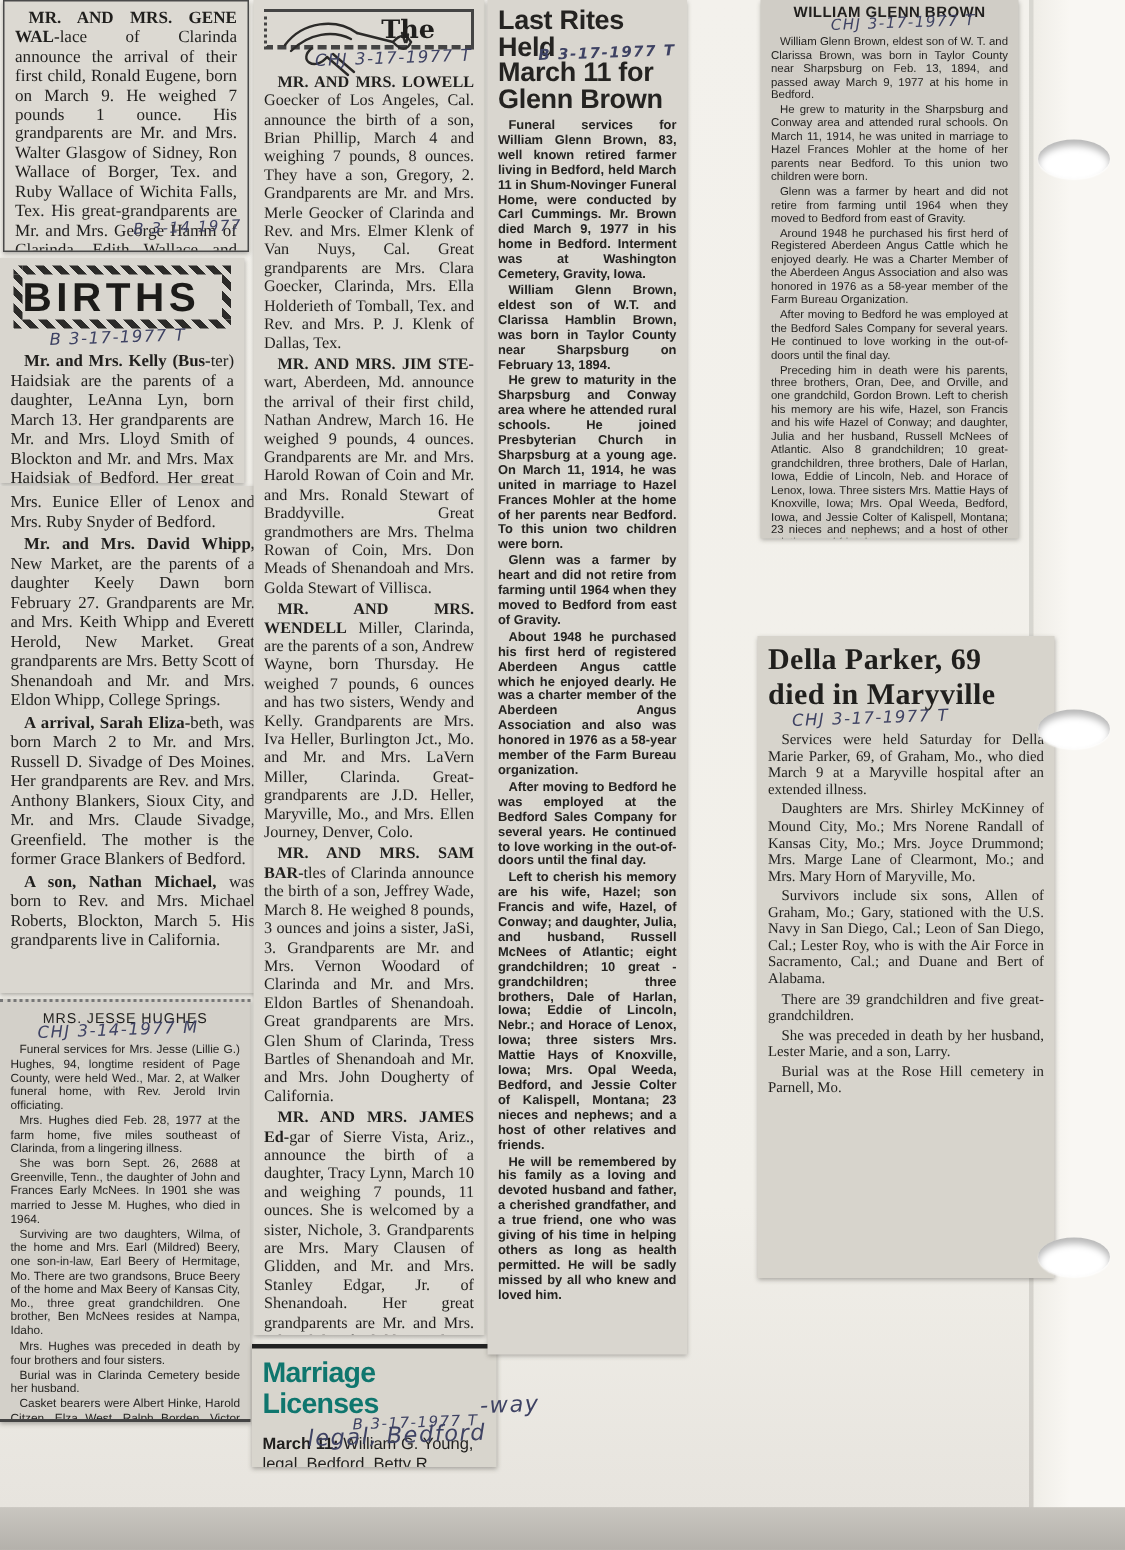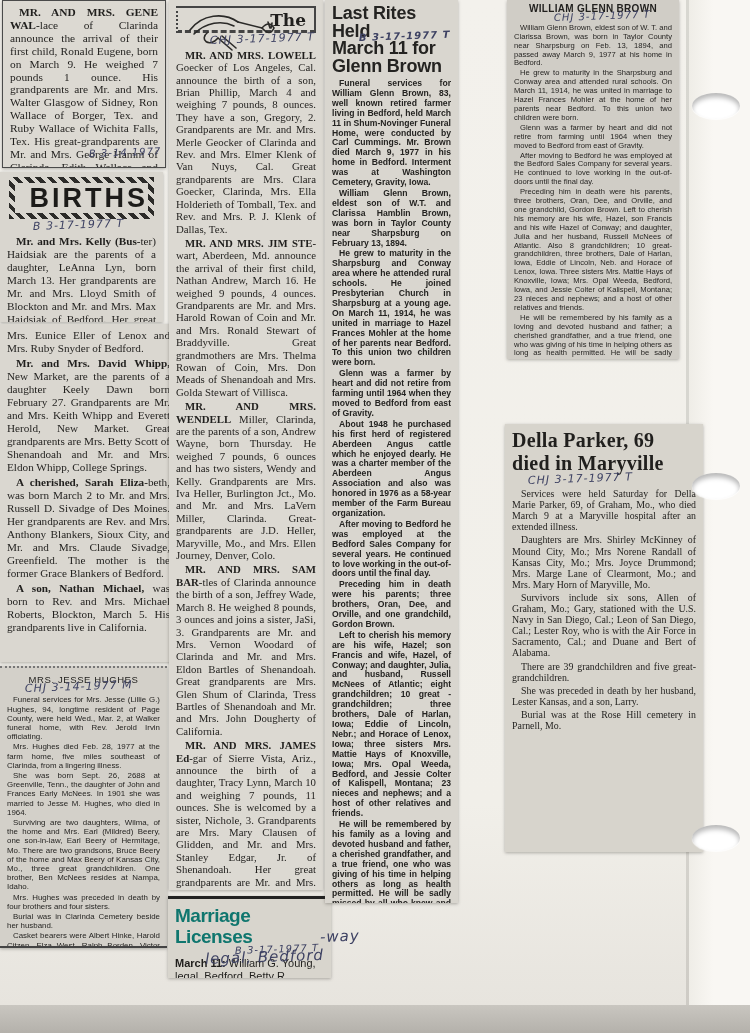--- a/index.html
+++ b/index.html
@@ -13,30 +13,30 @@
   .np{margin:0 0 2px 0;text-indent:9px;text-align:justify;}
   .lead{font-weight:bold;}
   .hand{font-family:"DejaVu Sans",sans-serif;font-style:italic;color:#3e4263;font-size:12px;letter-spacing:1px;transform:rotate(-2deg);transform-origin:left;}
   
   .wallace{left:2px;top:0;width:164px;height:168px;background:#dcd9d2;border:1px solid #4a4a4a;font-size:11.4px;line-height:12.9px;}
   .wallace .hand{position:absolute;right:4px;bottom:6px;font-size:10px;}
   
   .birthsA{left:0;top:172px;width:163px;height:150px;background:#d9d6cf;font-size:11.2px;line-height:13px;}
   .birthsB{left:0;top:324px;width:177px;height:338px;background:#dad7d0;font-size:11.2px;line-height:13px;}
   .rope{border:6px solid transparent;border-image:repeating-linear-gradient(45deg,#2c2b29 0 4px,#d9d6cf 4px 8px) 6;margin:0 2px;}
-  .births-word{font-family:"Liberation Sans",sans-serif;font-weight:bold;font-size:27px;letter-spacing:3px;text-align:right;line-height:30px;color:#1c1b19;}
+  .births-word{font-family:"Liberation Sans",sans-serif;font-weight:bold;font-size:27px;letter-spacing:3px;text-align:left;line-height:30px;color:#1c1b19;}
   .birthsA .hand{display:block;margin:1px 0 2px 26px;font-size:11px;}
   
   .hughes{left:0;top:666px;width:167px;height:282px;background:#d3d0c9;font-family:"Liberation Sans",sans-serif;font-size:7.9px;line-height:9.2px;border-top:2px dotted #777;border-bottom:2px solid #444;}
   .hughes-title{text-align:center;font-size:9.5px;letter-spacing:.6px;margin:2px 0 0 0;}
   .hughes .hand{display:block;margin:0 0 2px 18px;font-size:11px;}
   .hughes .np{text-indent:6px;margin-bottom:1px;}
   
   .stork{left:169px;top:0;width:154px;height:890px;background:#dcd9d2;font-size:10.8px;line-height:12.4px;}
-  .stork-box{border:2px solid #444;border-bottom:3px dashed #444;border-left:2px dotted #444;padding:2px 4px 4px 4px;margin:1px 0 2px 0;}
+  .stork-box{border:2px solid #444;border-bottom:3px dashed #444;border-left:2px dotted #444;padding:2px 20px 4px 4px;margin:1px 0 2px 0;}
   .stork-t1{font-family:"DejaVu Serif",serif;font-weight:bold;font-size:17px;text-align:right;margin:-40px 4px 0 0;}
   .stork-t2{font-family:"DejaVu Serif",serif;font-weight:bold;font-size:17px;text-align:center;letter-spacing:1px;margin-top:6px;}
   .stork .hand{display:block;margin:0 0 1px 34px;font-size:11px;}
   
   .marriage{left:168px;top:896px;width:163px;height:82px;background:#d8d5cd;border-top:3px solid #222;font-family:"Liberation Sans",sans-serif;}
   .marriage-title{font-weight:bold;font-size:19px;letter-spacing:-.5px;line-height:21px;margin:1px 0 0 0;color:#0f766e;}
   .marriage .hand{font-size:10px;display:block;margin:-2px 0 0 60px;}
   .marriage-entry{font-size:11px;line-height:12.5px;margin:1px 0 0 0;}
   .hand-legal{position:absolute;left:205px;top:950px;font-size:15px;}
   .hand-way{position:absolute;left:320px;top:928px;font-size:15px;}
@@ -73,21 +73,21 @@
     <div class="rope">
       <div class="births-word">BIRTHS</div>
     </div>
     <span class="hand">B 3-17-1977 T</span>
     <p class="np"><span class="lead">Mr. and Mrs. Kelly (Bus-</span><span>ter) Haidsiak are the parents of a daughter, LeAnna Lyn, born March 13. Her grandparents are Mr. and Mrs. Lloyd Smith of Blockton and Mr. and Mrs. Max Haidsiak of Bedford. Her great grandmothers are</span></p>
   </div>
 
   <div class="clip birthsB">
     <p class="np" style="text-indent:0"><span>Mrs. Eunice Eller of Lenox and Mrs. Ruby Snyder of Bedford.</span></p>
     <p class="np"><span class="lead">Mr. and Mrs. David Whipp,</span><span> New Market, are the parents of a daughter Keely Dawn born February 27. Grandparents are Mr. and Mrs. Keith Whipp and Everett Herold, New Market. Great grandparents are Mrs. Betty Scott of Shenandoah and Mr. and Mrs. Eldon Whipp, College Springs.</span></p>
-    <p class="np"><span class="lead">A cherished, Sarah Eliza-</span><span>beth, was born March 2 to Mr. and Mrs. Russell D. Sivadge of Des Moines. Her grandparents are Rev. and Mrs. Anthony Blankers, Sioux City, and Mr. and Mrs. Claude Sivadge, Greenfield. The mother is the former Grace Blankers of Bedford.</span></p>
+    <p class="np"><span class="lead">A arrival, Sarah Eliza-</span><span>beth, was born March 2 to Mr. and Mrs. Russell D. Sivadge of Des Moines. Her grandparents are Rev. and Mrs. Anthony Blankers, Sioux City, and Mr. and Mrs. Claude Sivadge, Greenfield. The mother is the former Grace Blankers of Bedford.</span></p>
     <p class="np"><span class="lead">A son, Nathan Michael,</span><span> was born to Rev. and Mrs. Michael Roberts, Blockton, March 5. His grandparents live in California.</span></p>
   </div>
 
   <div class="clip hughes">
     <p class="hughes-title">MRS. JESSE HUGHES</p>
     <span class="hand">CHJ 3-14-1977 M</span>
     <p class="np">Funeral services for Mrs. Jesse (Lillie G.) Hughes, 94, longtime resident of Page County, were held Wed., Mar. 2, at Walker funeral home, with Rev. Jerold Irvin officiating.</p>
     <p class="np">Mrs. Hughes died Feb. 28, 1977 at the farm home, five miles southeast of Clarinda, from a lingering illness.</p>
     <p class="np">She was born Sept. 26, 2688 at Greenville, Tenn., the daughter of John and Frances Early McNees. In 1901 she was married to Jesse M. Hughes, who died in 1964.</p>
     <p class="np">Surviving are two daughters, Wilma, of the home and Mrs. Earl (Mildred) Beery, one son-in-law, Earl Beery of Hermitage, Mo. There are two grandsons, Bruce Beery of the home and Max Beery of Kansas City, Mo., three great grandchildren. One brother, Ben McNees resides at Nampa, Idaho.</p>
@@ -131,45 +131,45 @@
     <div class="lr-head">Last Rites Held</div>
     <div class="lr-head">March 11 for</div>
     <div class="lr-head" style="margin-bottom:4px">Glenn Brown</div>
     <span class="hand">B 3-17-1977 T</span>
     <p class="np">Funeral services for William Glenn Brown, 83, well known retired farmer living in Bedford, held March 11 in Shum-Novinger Funeral Home, were conducted by Carl Cummings. Mr. Brown died March 9, 1977 in his home in Bedford. Interment was at Washington Cemetery, Gravity, Iowa.</p>
     <p class="np">William Glenn Brown, eldest son of W.T. and Clarissa Hamblin Brown, was born in Taylor County near Sharpsburg on February 13, 1894.</p>
     <p class="np">He grew to maturity in the Sharpsburg and Conway area where he attended rural schools. He joined Presbyterian Church in Sharpsburg at a young age. On March 11, 1914, he was united in marriage to Hazel Frances Mohler at the home of her parents near Bedford. To this union two children were born.</p>
     <p class="np">Glenn was a farmer by heart and did not retire from farming until 1964 when they moved to Bedford from east of Gravity.</p>
     <p class="np">About 1948 he purchased his first herd of registered Aberdeen Angus cattle which he enjoyed dearly. He was a charter member of the Aberdeen Angus Association and also was honored in 1976 as a 58-year member of the Farm Bureau organization.</p>
     <p class="np">After moving to Bedford he was employed at the Bedford Sales Company for several years. He continued to love working in the out-of-doors until the final day.</p>
-    <p class="np">Preceding him in death were his parents; three brothers, Oran, Dee, and Orville, and one grandchild, Gordon Brown.</p>
     <p class="np">Left to cherish his memory are his wife, Hazel; son Francis and wife, Hazel, of Conway; and daughter, Julia, and husband, Russell McNees of Atlantic; eight grandchildren; 10 great - grandchildren; three brothers, Dale of Harlan, Iowa; Eddie of Lincoln, Nebr.; and Horace of Lenox, Iowa; three sisters Mrs. Mattie Hays of Knoxville, Iowa; Mrs. Opal Weeda, Bedford, and Jessie Colter of Kalispell, Montana; 23 nieces and nephews; and a host of other relatives and friends.</p>
     <p class="np">He will be remembered by his family as a loving and devoted husband and father, a cherished grandfather, and a true friend, one who was giving of his time in helping others as long as health permitted. He will be sadly missed by all who knew and loved him.</p>
   </div>
 
   <div class="clip wgbrown">
     <p class="wg-title">WILLIAM GLENN BROWN</p>
     <span class="hand">CHJ 3-17-1977 T</span>
     <p class="np">William Glenn Brown, eldest son of W. T. and Clarissa Brown, was born in Taylor County near Sharpsburg on Feb. 13, 1894, and passed away March 9, 1977 at his home in Bedford.</p>
     <p class="np">He grew to maturity in the Sharpsburg and Conway area and attended rural schools. On March 11, 1914, he was united in marriage to Hazel Frances Mohler at the home of her parents near Bedford. To this union two children were born.</p>
     <p class="np">Glenn was a farmer by heart and did not retire from farming until 1964 when they moved to Bedford from east of Gravity.</p>
+    <p class="np">Around 1948 he purchased his first herd of Registered Aberdeen Angus Cattle which he enjoyed dearly. He was a Charter Member of the Aberdeen Angus Association and also was honored in 1976 as a 58-year member of the Farm Bureau Organization.</p>
     <p class="np">After moving to Bedford he was employed at the Bedford Sales Company for several years. He continued to love working in the out-of-doors until the final day.</p>
     <p class="np">Preceding him in death were his parents, three brothers, Oran, Dee, and Orville, and one grandchild, Gordon Brown. Left to cherish his memory are his wife, Hazel, son Francis and his wife Hazel of Conway; and daughter, Julia and her husband, Russell McNees of Atlantic. Also 8 grandchildren; 10 great-grandchildren, three brothers, Dale of Harlan, Iowa, Eddie of Lincoln, Neb. and Horace of Lenox, Iowa. Three sisters Mrs. Mattie Hays of Knoxville, Iowa; Mrs. Opal Weeda, Bedford, Iowa, and Jessie Colter of Kalispell, Montana; 23 nieces and nephews; and a host of other relatives and friends.</p>
     <p class="np">He will be remembered by his family as a loving and devoted husband and father; a cherished grandfather, and a true friend, one who was giving of his time in helping others as long as health permitted. He will be sadly missed by all who knew and loved him.</p>
   </div>
 
   <div class="clip parker">
     <div class="pk-head">Della Parker, 69</div>
     <div class="pk-head">died in Maryville</div>
     <span class="hand">CHJ 3-17-1977 T</span>
     <p class="np">Services were held Saturday for Della Marie Parker, 69, of Graham, Mo., who died March 9 at a Maryville hospital after an extended illness.</p>
     <p class="np">Daughters are Mrs. Shirley McKinney of Mound City, Mo.; Mrs Norene Randall of Kansas City, Mo.; Mrs. Joyce Drummond; Mrs. Marge Lane of Clearmont, Mo.; and Mrs. Mary Horn of Maryville, Mo.</p>
     <p class="np">Survivors include six sons, Allen of Graham, Mo.; Gary, stationed with the U.S. Navy in San Diego, Cal.; Leon of San Diego, Cal.; Lester Roy, who is with the Air Force in Sacramento, Cal.; and Duane and Bert of Alabama.</p>
     <p class="np">There are 39 grandchildren and five great-grandchildren.</p>
-    <p class="np">She was preceded in death by her husband, Lester Kansas, and a son, Larry.</p>
+    <p class="np">She was preceded in death by her husband, Lester Marie, and a son, Larry.</p>
     <p class="np">Burial was at the Rose Hill cemetery in Parnell, Mo.</p>
   </div>
 
   <div class="hole" style="left:692px;top:93px;"></div>
   <div class="hole" style="left:692px;top:473px;"></div>
   <div class="hole" style="left:692px;top:825px;"></div>
 
 </div>
 
 <div class="bottom-band"></div>

